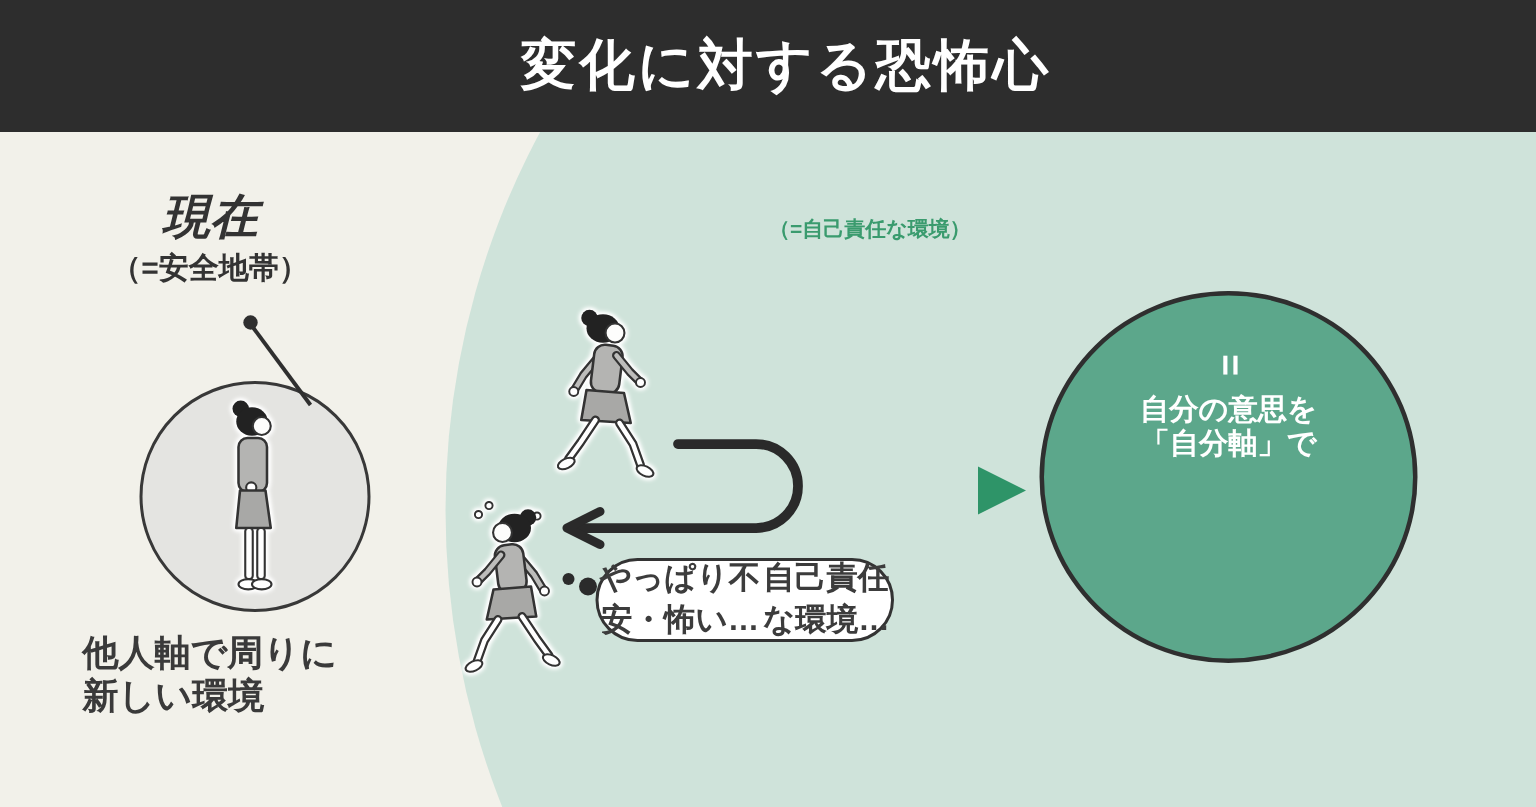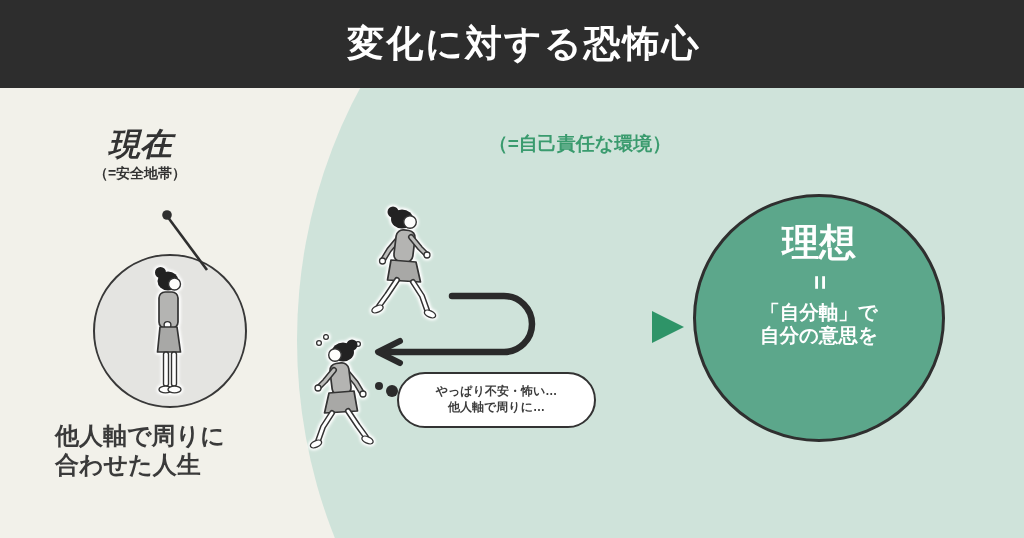--- a/index.html
+++ b/index.html
@@ -15,28 +15,28 @@
   .green-zone{position:absolute;left:297px;top:-160px;width:926px;height:1000px;
     border-radius:50%;background:var(--zone-green);}
   
   .header{position:absolute;left:0;top:0;width:1024px;height:88px;background:var(--header-bg);
     display:flex;align-items:center;justify-content:center;z-index:20;}
   .header .title{color:var(--header-text);font-size:37px;font-weight:bold;letter-spacing:2px;margin-left:24px;}
   
   .current-label{position:absolute;left:40px;top:127px;width:200px;text-align:center;
     color:var(--ink);z-index:5;}
   .current-label .main{font-size:32px;font-weight:bold;line-height:1.1;font-style:italic;}
-  .current-label .sub{font-size:14px;font-weight:bold;margin-top:3px;}
+  .current-label .sub{font-size:20px;font-weight:bold;margin-top:3px;}
   .caption{position:absolute;left:55px;top:421px;width:230px;
     color:#3a3a3a;font-size:24px;font-weight:bold;line-height:1.22;z-index:5;}
   
   .env-heading{position:absolute;left:425px;top:124px;width:310px;text-align:center;
     color:var(--accent-green);z-index:5;}
   .env-heading .main{font-size:29px;font-weight:bold;}
-  .env-heading .sub{font-size:19px;font-weight:bold;margin-top:7px;}
+  .env-heading .sub{font-size:14px;font-weight:bold;margin-top:20px;}
   
   .current-circle{position:absolute;left:93px;top:254px;width:154px;height:154px;
     border-radius:50%;background:var(--current-circle-fill);border:2px solid #383838;z-index:4;}
   
   .ideal-circle{position:absolute;left:693px;top:194px;width:252px;height:248px;border-radius:50%;
     background:var(--ideal-circle-fill);border:3px solid #2f2f2f;z-index:8;
     display:flex;flex-direction:column;align-items:center;justify-content:flex-start;
     padding-top:27px;color:#ffffff;text-align:center;}
   .ideal-circle .ideal-title{font-size:37px;font-weight:bold;line-height:1.05;}
   .ideal-circle .equals{display:inline-block;transform:rotate(90deg);font-size:25px;
@@ -44,22 +44,22 @@
   .ideal-circle .ideal-line{font-size:19.5px;font-weight:bold;line-height:1.2;}
   
   .overlay{position:absolute;left:0;top:0;width:1024px;height:538px;z-index:6;pointer-events:none;}
   .figure{position:absolute;z-index:10;pointer-events:none;
     filter:drop-shadow(0 0 1.4px #fff) drop-shadow(0 0 1.4px #fff) drop-shadow(0 0 1px #fff);}
   .fig-standing{left:146px;top:266px;}
   .fig-walk{left:370px;top:203px;}
   .fig-return{left:301px;top:334px;}
   
   .bubble{position:absolute;left:397px;top:372px;width:199px;height:56px;background:#ffffff;
-    border:2.5px solid #333333;border-radius:28px;z-index:12;display:flex;flex-direction:column;
-    align-items:center;justify-content:center;color:#3c3c3c;font-size:12px;font-weight:bold;
+    border:2.5px solid #333333;border-radius:28px;z-index:12;display:flex;flex-direction:row;
+    align-items:center;justify-content:center;color:#3c3c3c;font-size:21px;font-weight:bold;
     line-height:1.32;text-align:center;}
   .dot{position:absolute;border-radius:50%;background:#2b2b2b;z-index:12;}
   .dot-small{left:375px;top:382px;width:8px;height:8px;}
   .dot-big{left:386px;top:385px;width:12px;height:12px;}
   .lo{stroke:#333;stroke-width:6;fill:none;stroke-linecap:round;stroke-linejoin:round;}
   .li-gray{stroke:#bdbdbb;stroke-width:3;fill:none;stroke-linecap:round;}
   .li-white{stroke:#ffffff;stroke-width:3;fill:none;stroke-linecap:round;}
 </style>
 </head>
 <body>
@@ -78,21 +78,21 @@
   </div>
 
   <div class="env-heading">
     <div class="sub">（=自己責任な環境）</div>
   </div>
 
   <div class="current-circle"></div>
 
   <div class="caption">
     <div>他人軸で周りに</div>
-    <div>合わせた人生</div>
+    <div>新しい環境</div>
   </div>
 
   <svg class="overlay" viewBox="0 0 1024 538">
     <defs>
       <linearGradient id="arrowGrad" x1="0" y1="0" x2="1" y2="0">
         <stop offset="0" stop-color="#e0e2dc"></stop>
         <stop offset="0.35" stop-color="#aecab8"></stop>
         <stop offset="0.7" stop-color="#5ea983"></stop>
         <stop offset="1" stop-color="#2e9468"></stop>
       </linearGradient>
@@ -105,24 +105,23 @@
       <line x1="246" y1="327" x2="655" y2="327" stroke="url(#arrowGrad)" stroke-width="11"></line>
       <polygon points="652,311 684,327 652,343" fill="#2e9468"></polygon>
     </g>
     <g>
       <path d="M 452 296 H 504 A 28 28 0 0 1 504 352 H 384" fill="none" stroke="#2a2a2a" stroke-width="6.5" stroke-linecap="round" stroke-linejoin="round"></path>
       <polyline points="400,341 378,352 400,363" fill="none" stroke="#2a2a2a" stroke-width="6" stroke-linecap="round" stroke-linejoin="round"></polyline>
     </g>
   </svg>
 
   <div class="ideal-circle">
-    <div class="ideal-title">理想</div>
     <div class="equals">=</div>
+    <div class="ideal-line">自分の意思を</div>
     <div class="ideal-line">「自分軸」で</div>
-    <div class="ideal-line">自分の意思を</div>
   </div>
 
   <svg class="figure fig-standing" width="46" height="134" viewBox="0 0 46 134">
     <circle cx="14.5" cy="6.5" r="5.5" fill="#222"></circle>
     <ellipse cx="22" cy="15" rx="10.5" ry="9.5" fill="#222"></ellipse>
     <circle cx="28.5" cy="18" r="6" fill="#fdfdfc" stroke="#333" stroke-width="1.4"></circle>
     <rect x="13" y="26" width="19" height="36" rx="6" fill="#b4b4b2" stroke="#333" stroke-width="1.7"></rect>
     <circle cx="21.5" cy="59" r="3.4" fill="#fff" stroke="#333" stroke-width="1.4"></circle>
     <path d="M14 61 L31 61 L34.5 86 L11.5 86 Z" fill="#a8a8a6" stroke="#333" stroke-width="1.7" stroke-linejoin="round"></path>
     <rect x="17.5" y="86" width="5" height="34" rx="2.2" fill="#fff" stroke="#333" stroke-width="1.4"></rect>
@@ -172,16 +171,16 @@
     <polyline class="li-white" points="31,79 22,93 17,107"></polyline>
     <ellipse cx="66.5" cy="106" rx="6" ry="3.2" fill="#fff" stroke="#333" stroke-width="1.4" transform="rotate(25 66.5 106)"></ellipse>
     <ellipse cx="15" cy="110" rx="6" ry="3.2" fill="#fff" stroke="#333" stroke-width="1.4" transform="rotate(-25 15 110)"></ellipse>
   </svg>
 
   <div class="dot dot-small"></div>
   <div class="dot dot-big"></div>
 
   <div class="bubble">
     <div>やっぱり不安・怖い…</div>
-    <div>他人軸で周りに…</div>
+    <div>自己責任な環境…</div>
   </div>
 
 </div>
 
 </body></html>

